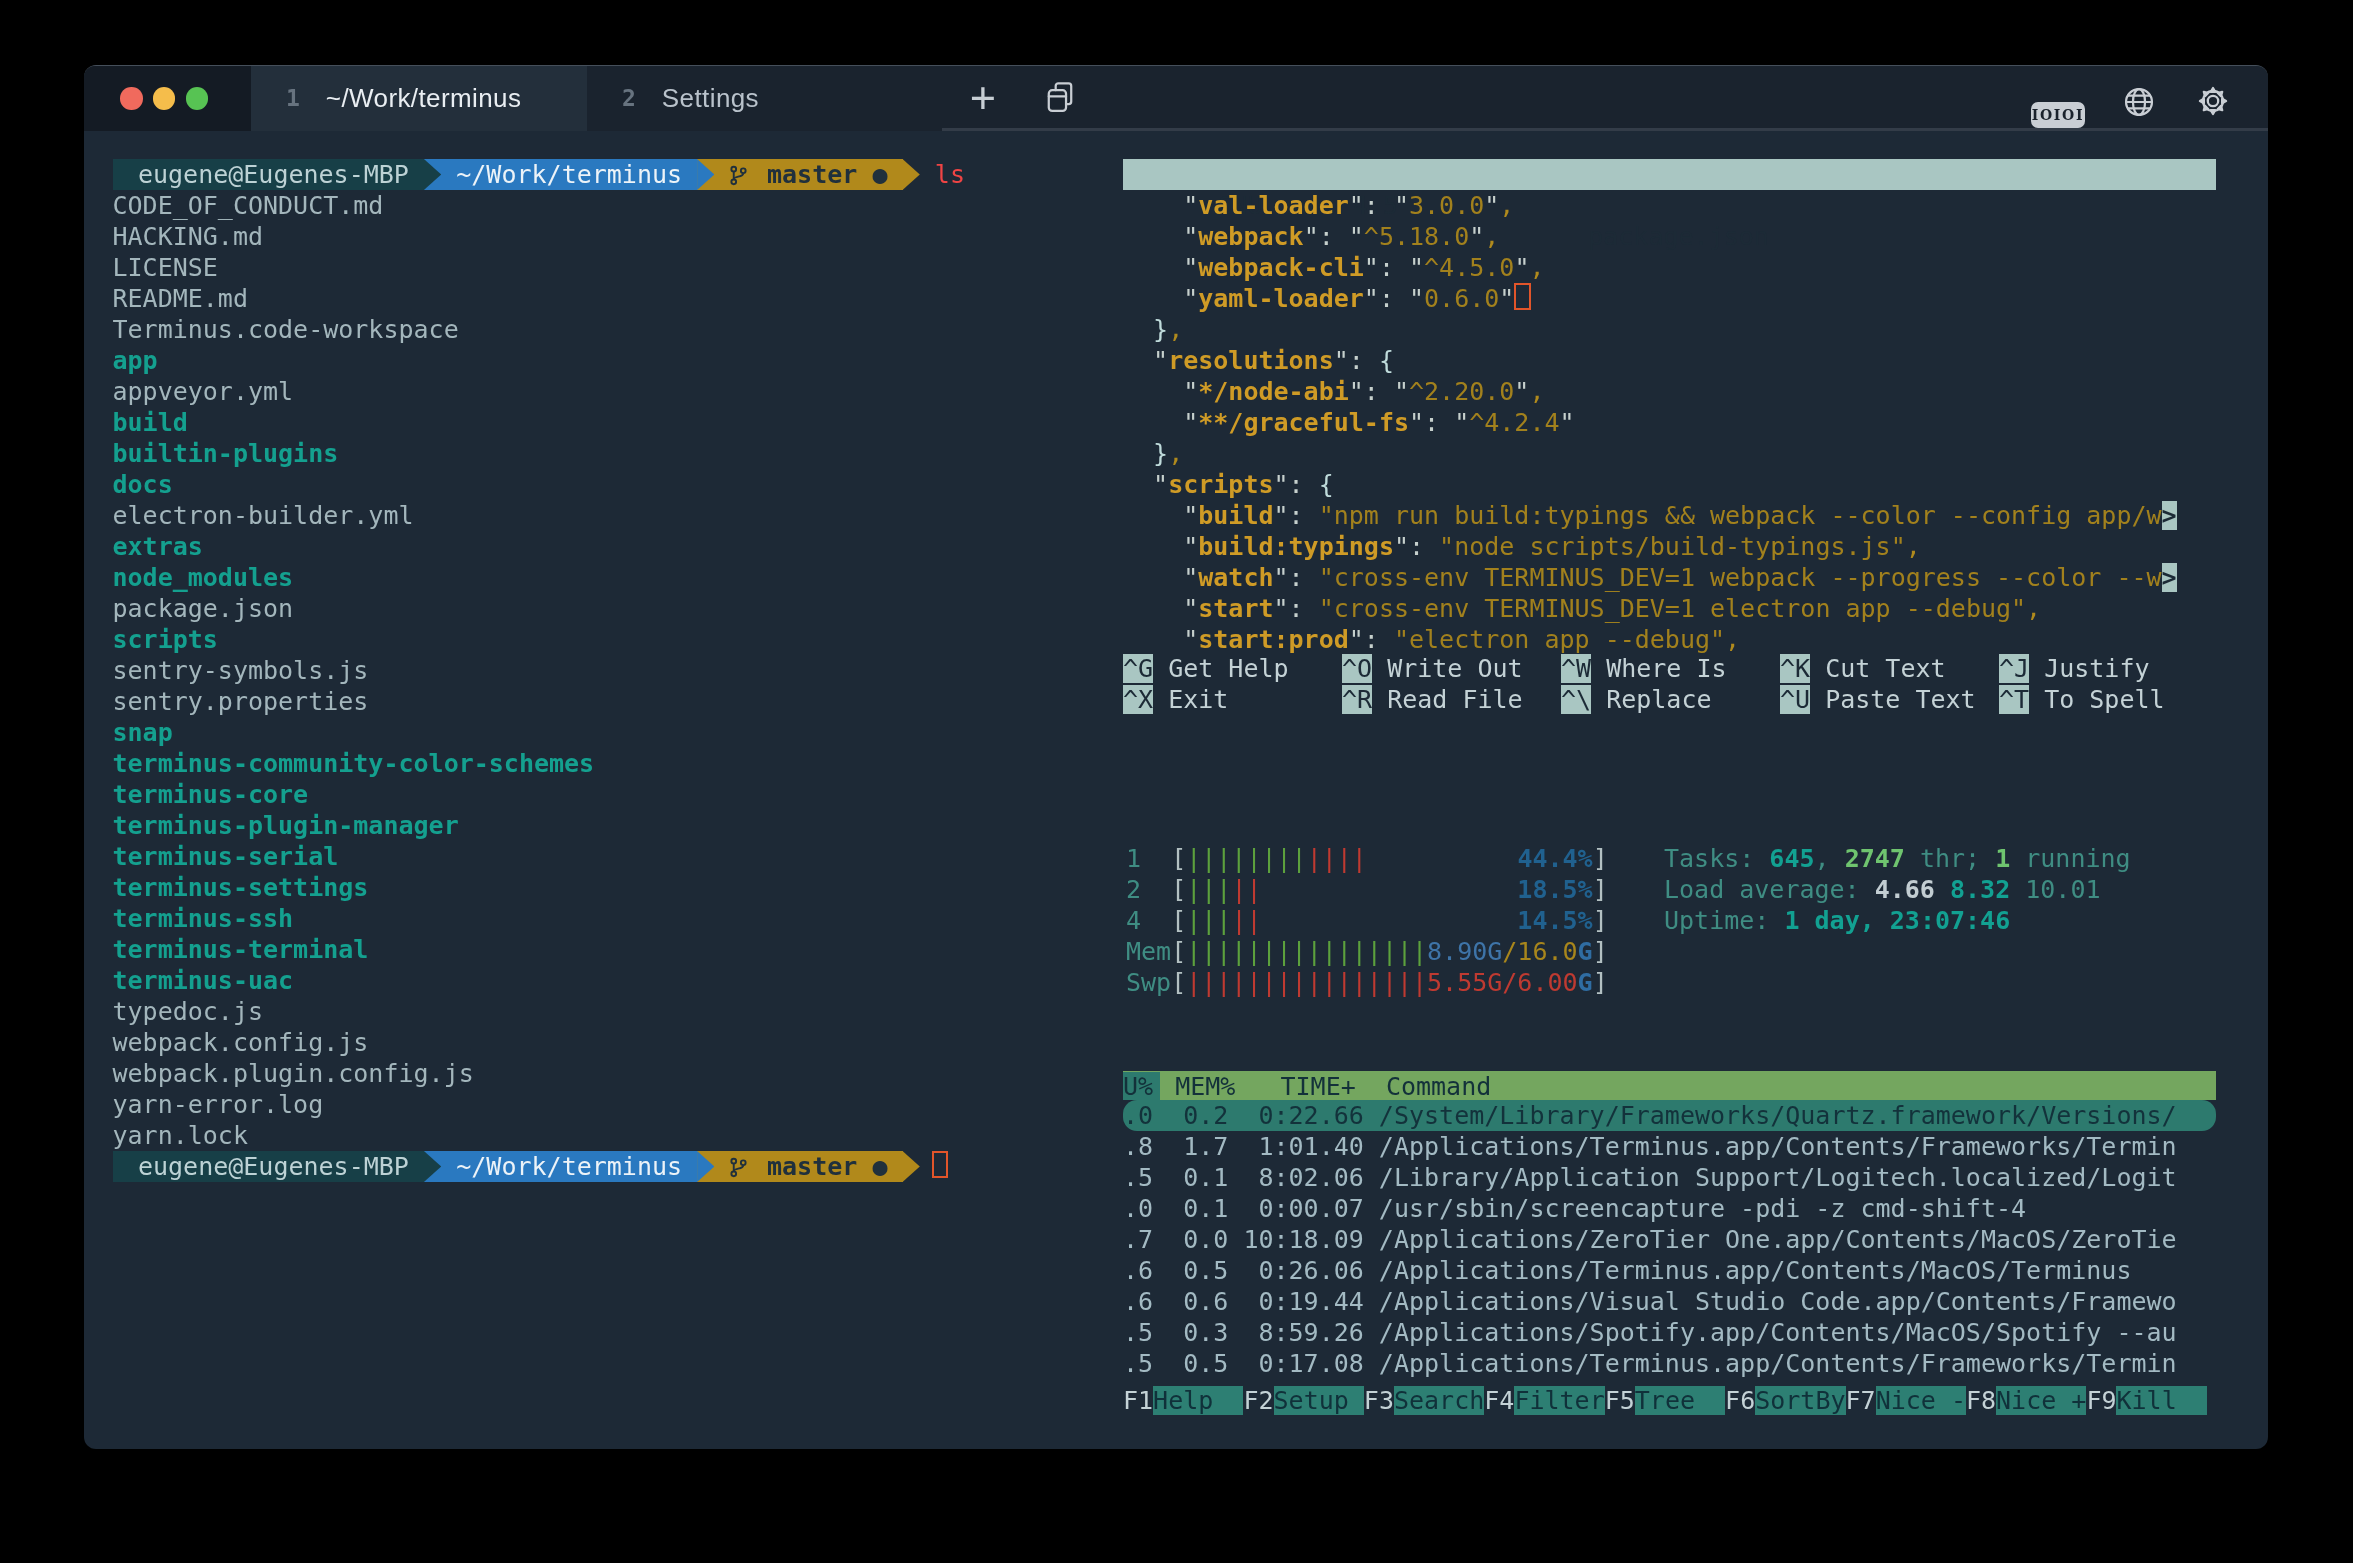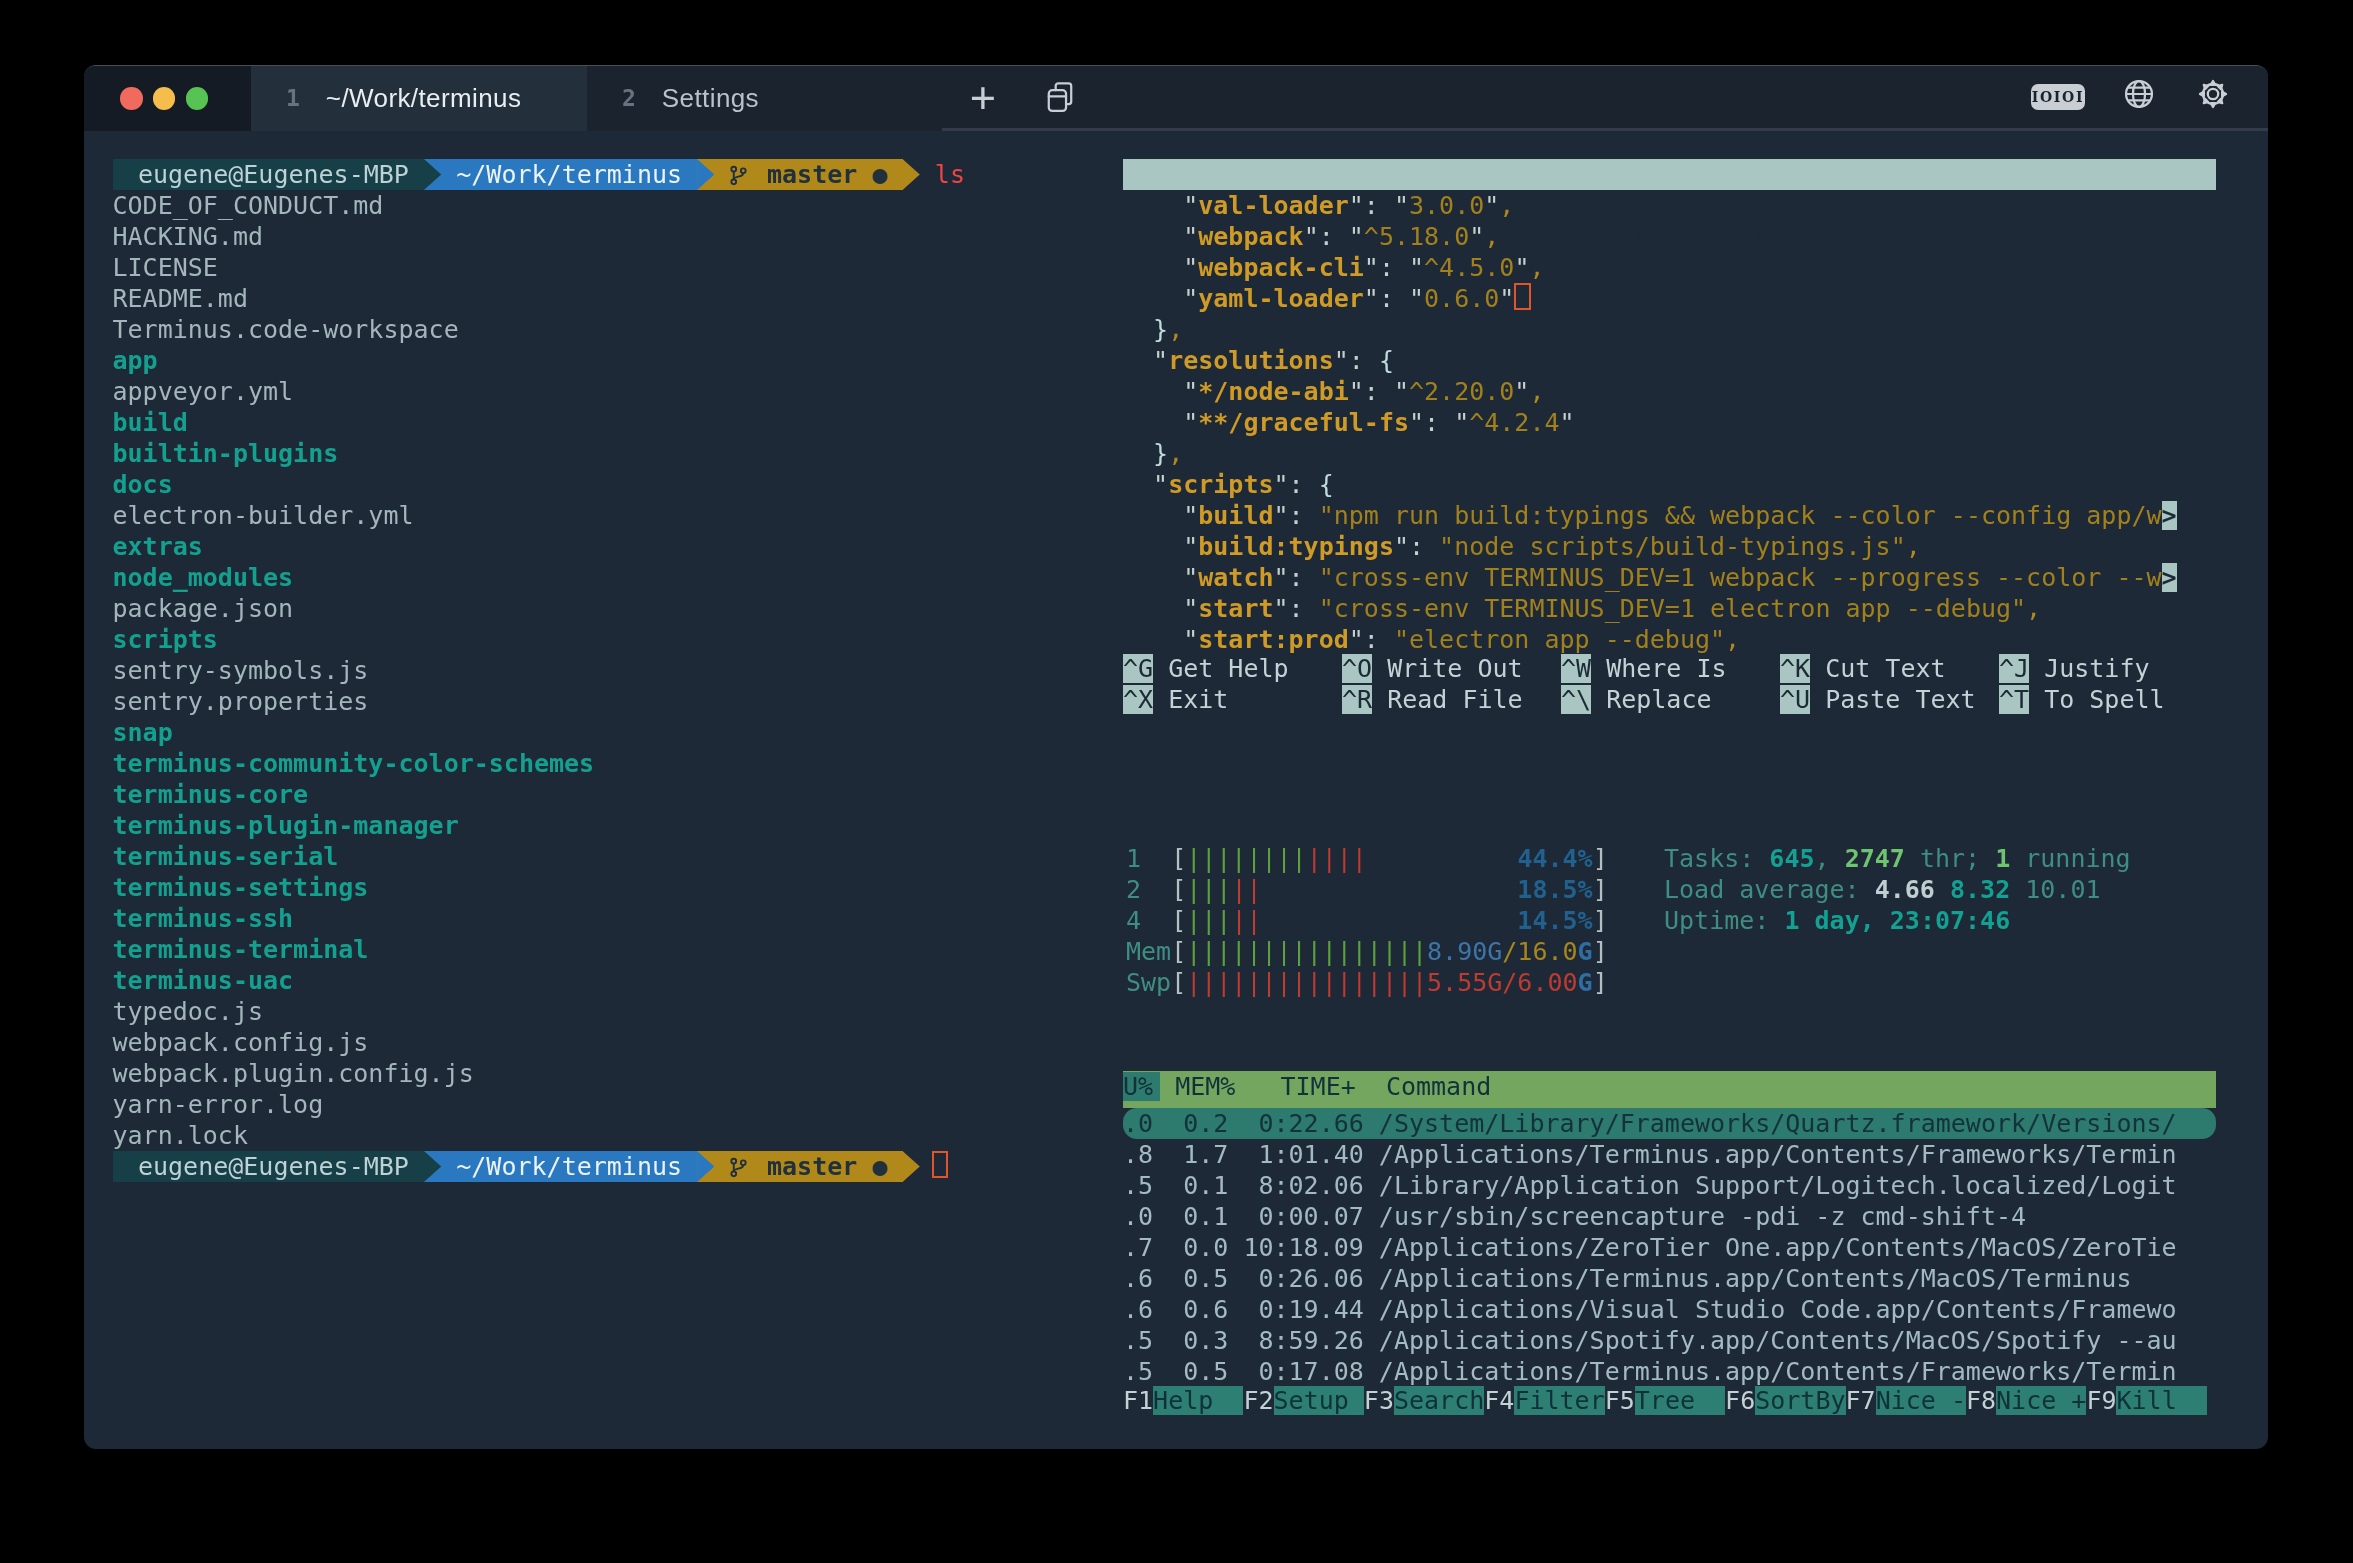--- a/index.html
+++ b/index.html
@@ -16,21 +16,21 @@
   .dot{width:22.5px;height:22.5px;border-radius:50%;}
   .tab{position:absolute;top:0;height:65px;display:flex;align-items:center;z-index:2;}
   .tab.t1{left:167px;width:336px;background:#232f3b;}
   .tab.t2{left:503px;width:355px;background:#1a232e;}
   .tabnum{font-size:23px;font-weight:bold;color:#67737f;margin-left:35px;}
   .tablabel{font-family:"Liberation Sans",sans-serif;font-size:26px;color:#e9eef2;margin-left:26px;letter-spacing:0.4px;}
   .tab.t2 .tablabel{color:#b9c2cb;}
   .tb-plus{position:absolute;left:869px;top:0;width:60px;height:62px;display:flex;align-items:center;justify-content:center;
            color:#c7ced4;font-family:"Liberation Sans",sans-serif;font-size:45px;font-weight:100;z-index:2;}
   .tb-copy{position:absolute;left:957px;top:13px;z-index:2;}
-  .tb-right{position:absolute;right:35px;top:0;height:62px;display:flex;align-items:center;gap:35px;z-index:2;}
+  .tb-right{position:absolute;right:35px;top:0;height:62px;display:flex;align-items:flex-end;gap:35px;z-index:2;}
   .serial-badge{width:54px;height:26px;border-radius:7px;background:#c9ced4;color:#1a222c;
                 font-family:"DejaVu Serif",serif;font-size:14px;font-weight:bold;letter-spacing:1.7px;
                 display:flex;align-items:center;justify-content:center;line-height:26px;}
   
   .tline{height:31px;white-space:pre;}
   
   #left-term{position:absolute;left:28.5px;top:93px;width:1002px;}
   .f{color:#a3b6bc;} .d{color:#14a08f;font-weight:bold;}
   .pseg{display:inline-block;height:31px;line-height:31px;vertical-align:top;}
   .ps1{background:#173f47;color:#bdd2d5;padding-left:10.4px;}
@@ -60,21 +60,21 @@
   
   #meters{position:absolute;left:1042px;top:777px;}
   .mlab{color:#3f8d83;} .mbr{color:#b3c0c2;}
   .mg{color:#5ca13d;} .mr{color:#bf3a31;}
   .mpct{color:#20618f;font-weight:bold;}
   .mgold{color:#a8861c;} .mblue{color:#3e74a8;} .mblueb{color:#2f6da3;font-weight:bold;} .mred{color:#bf3a31;}
   #hinfo{position:absolute;left:1580px;top:777px;}
   .h-t{color:#3f8d83;} .h-tb{color:#12a192;font-weight:bold;}
   .h-gb{color:#6fc46f;font-weight:bold;} .h-lb{color:#c2cdd2;font-weight:bold;}
   #ptable{position:absolute;left:1039px;top:1005px;width:1093px;}
-  .phead{height:37px;background:#74a65f;color:#13313a;white-space:pre;overflow:hidden;}
+  .phead{height:29px;background:#74a65f;color:#13313a;white-space:pre;overflow:hidden;}
   .psort{background:#2d7a6e;padding-right:7px;}
   .prow{height:31px;white-space:pre;color:#a3bac3;overflow:hidden;}
   .prow.sel{background:#2d7a6e;color:#13323b;border-radius:14px;}
   #fbar{position:absolute;left:1039px;top:1319px;height:31px;white-space:pre;}
   .fk{color:#c4d2d6;}
   .fl{background:#2d7f73;color:#10313a;}
   svg.icon{stroke:#c9ced4;fill:none;stroke-width:2.6;stroke-linecap:round;stroke-linejoin:round;}
 </style>
 </head>
 <body>

